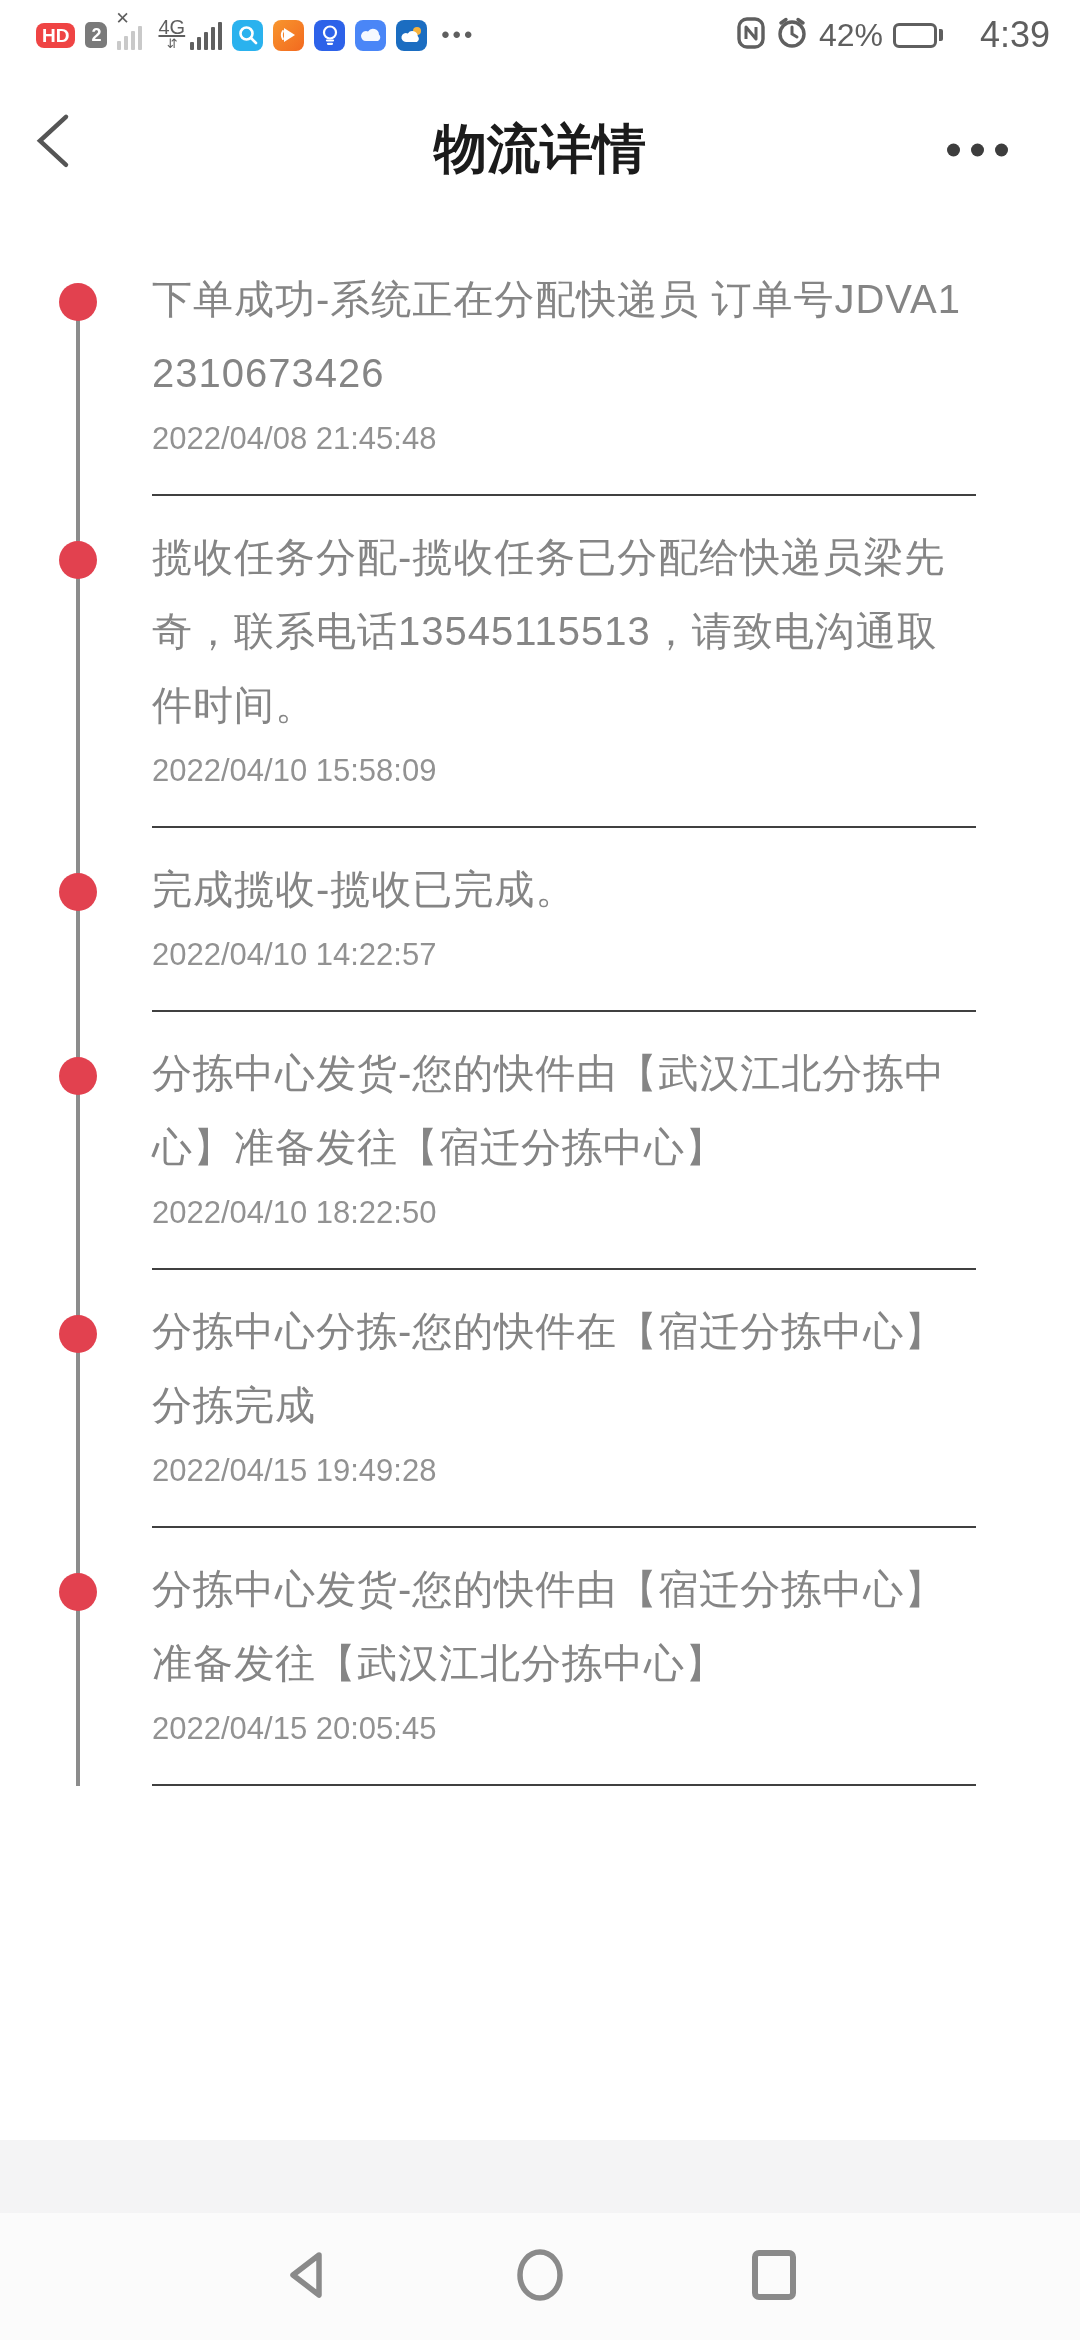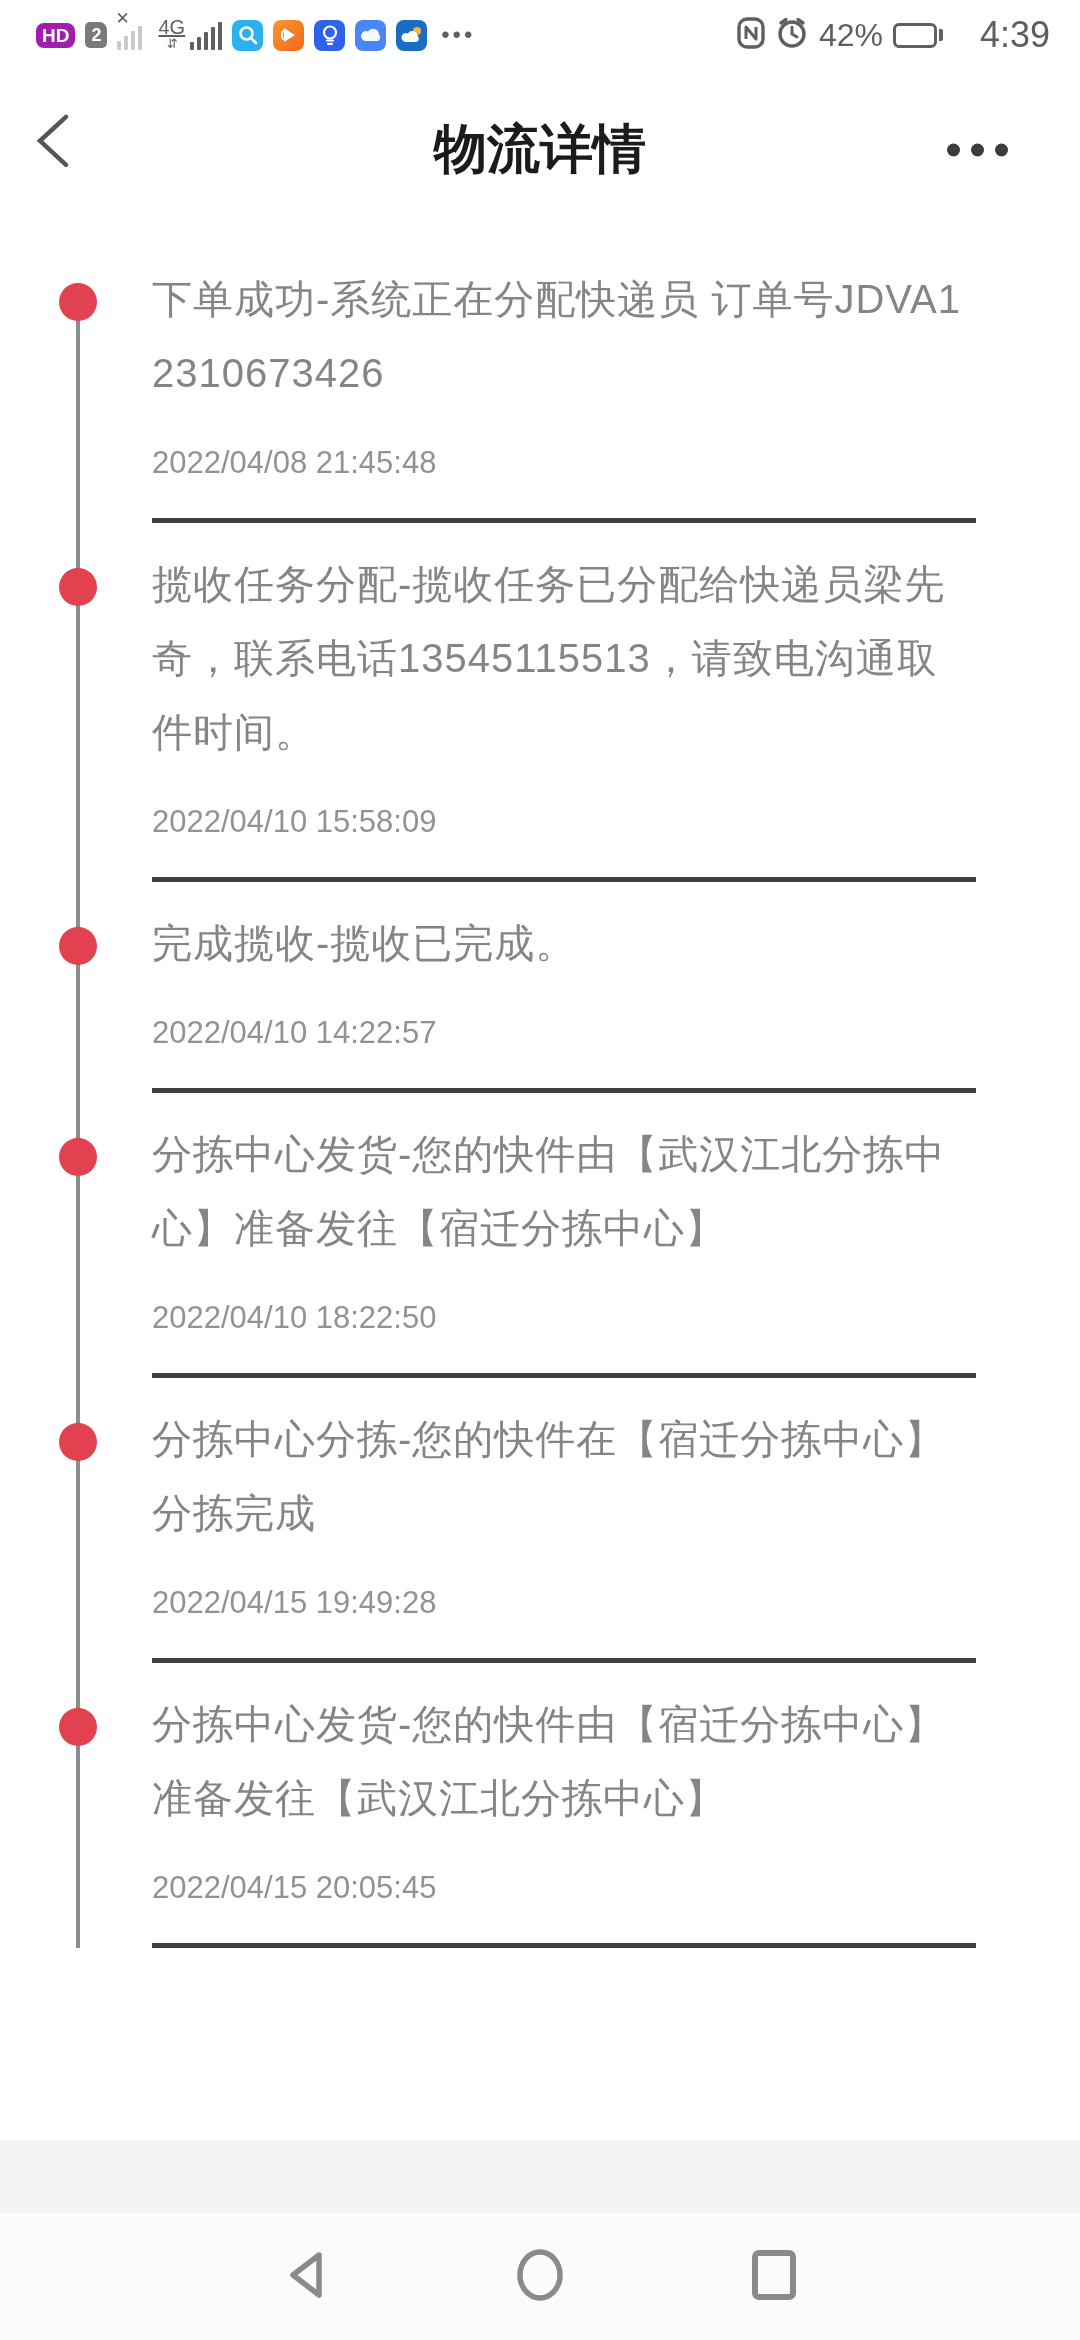--- a/index.html
+++ b/index.html
@@ -8,21 +8,21 @@
     font-family:"Liberation Sans","DejaVu Sans",sans-serif;
     overflow:hidden;
   }
   
   .status-bar{
     height:62px;display:flex;align-items:center;
     padding:8px 30px 0 36px;box-sizing:border-box;color:#5f5f5f;
   }
   .sb-left{display:flex;align-items:center;gap:10px;}
   .sb-right{margin-left:auto;display:flex;align-items:center;gap:10px;}
-  .hd-badge{background:#a21caf;color:#fff;font-weight:bold;font-size:19px;
+  .hd-badge{background:#ef4444;color:#fff;font-weight:bold;font-size:19px;
     padding:3px 6px;border-radius:8px;line-height:1;}
   .sim-badge{background:#7a7a7a;color:#fff;font-weight:bold;font-size:18px;
     padding:4px 6px;border-radius:5px 8px 5px 5px;line-height:1;}
   .sig{display:flex;align-items:flex-end;gap:3px;height:30px;position:relative;}
   .sig .x{position:absolute;top:-12px;left:-2px;font-size:17px;color:#5f5f5f;font-weight:bold;}
   .bar{width:4px;background:#c9c9c9;border-radius:1px;display:inline-block;}
   .bar.dk{background:#5f5f5f;}
   .g4{display:flex;flex-direction:column;align-items:center;line-height:1;margin-right:2px;}
   .g4 .t{font-size:20px;text-decoration:underline;}
   .g4 .a{font-size:13px;letter-spacing:-1px;}
@@ -38,24 +38,24 @@
   .header{position:relative;height:176px;}
   .page-title{position:absolute;left:0;right:0;top:0;bottom:0;display:flex;
     align-items:center;justify-content:center;font-size:53px;font-weight:bold;color:#1b1b1b;}
   .back-btn{position:absolute;left:18px;top:50%;transform:translateY(-58%);width:70px;height:90px;
     display:flex;align-items:center;justify-content:center;cursor:pointer;}
   .more-btn{position:absolute;right:62px;top:50%;transform:translateY(-50%);display:flex;gap:11px;cursor:pointer;padding:20px 10px;}
   .more-btn i{width:13px;height:13px;border-radius:50%;background:#3d3d3d;}
   
   .timeline{position:relative;}
   .timeline::before{content:"";position:absolute;left:76px;top:64px;bottom:0;width:4px;background:#8c8c8c;}
-  .entry{position:relative;margin:0 104px 0 152px;padding:24px 0 36px;border-bottom:5px solid #404040;}
+  .entry{position:relative;margin:0 104px 0 152px;padding:24px 0 36px;border-bottom:2px solid #404040;}
   .dot{position:absolute;left:-93px;top:45px;width:38px;height:38px;border-radius:50%;background:#e2414f;z-index:2;}
   .entry-text{font-size:40px;line-height:74px;color:#858585;letter-spacing:1px;word-break:break-all;}
-  .entry-time{margin-top:34px;font-size:31px;line-height:38px;color:#929292;}
+  .entry-time{margin-top:10px;font-size:31px;line-height:38px;color:#929292;}
   
   .footer-band{position:absolute;left:0;right:0;top:2140px;height:73px;background:#f4f4f5;}
   .nav-bar{position:absolute;left:0;right:0;top:2213px;bottom:0;background:#fbfbfb;
     display:flex;align-items:center;justify-content:center;gap:186px;}
   .nav-btn{width:48px;height:56px;display:flex;align-items:center;justify-content:center;cursor:pointer;}
 </style>
 </head>
 <body>
 
 <div class="status-bar">

